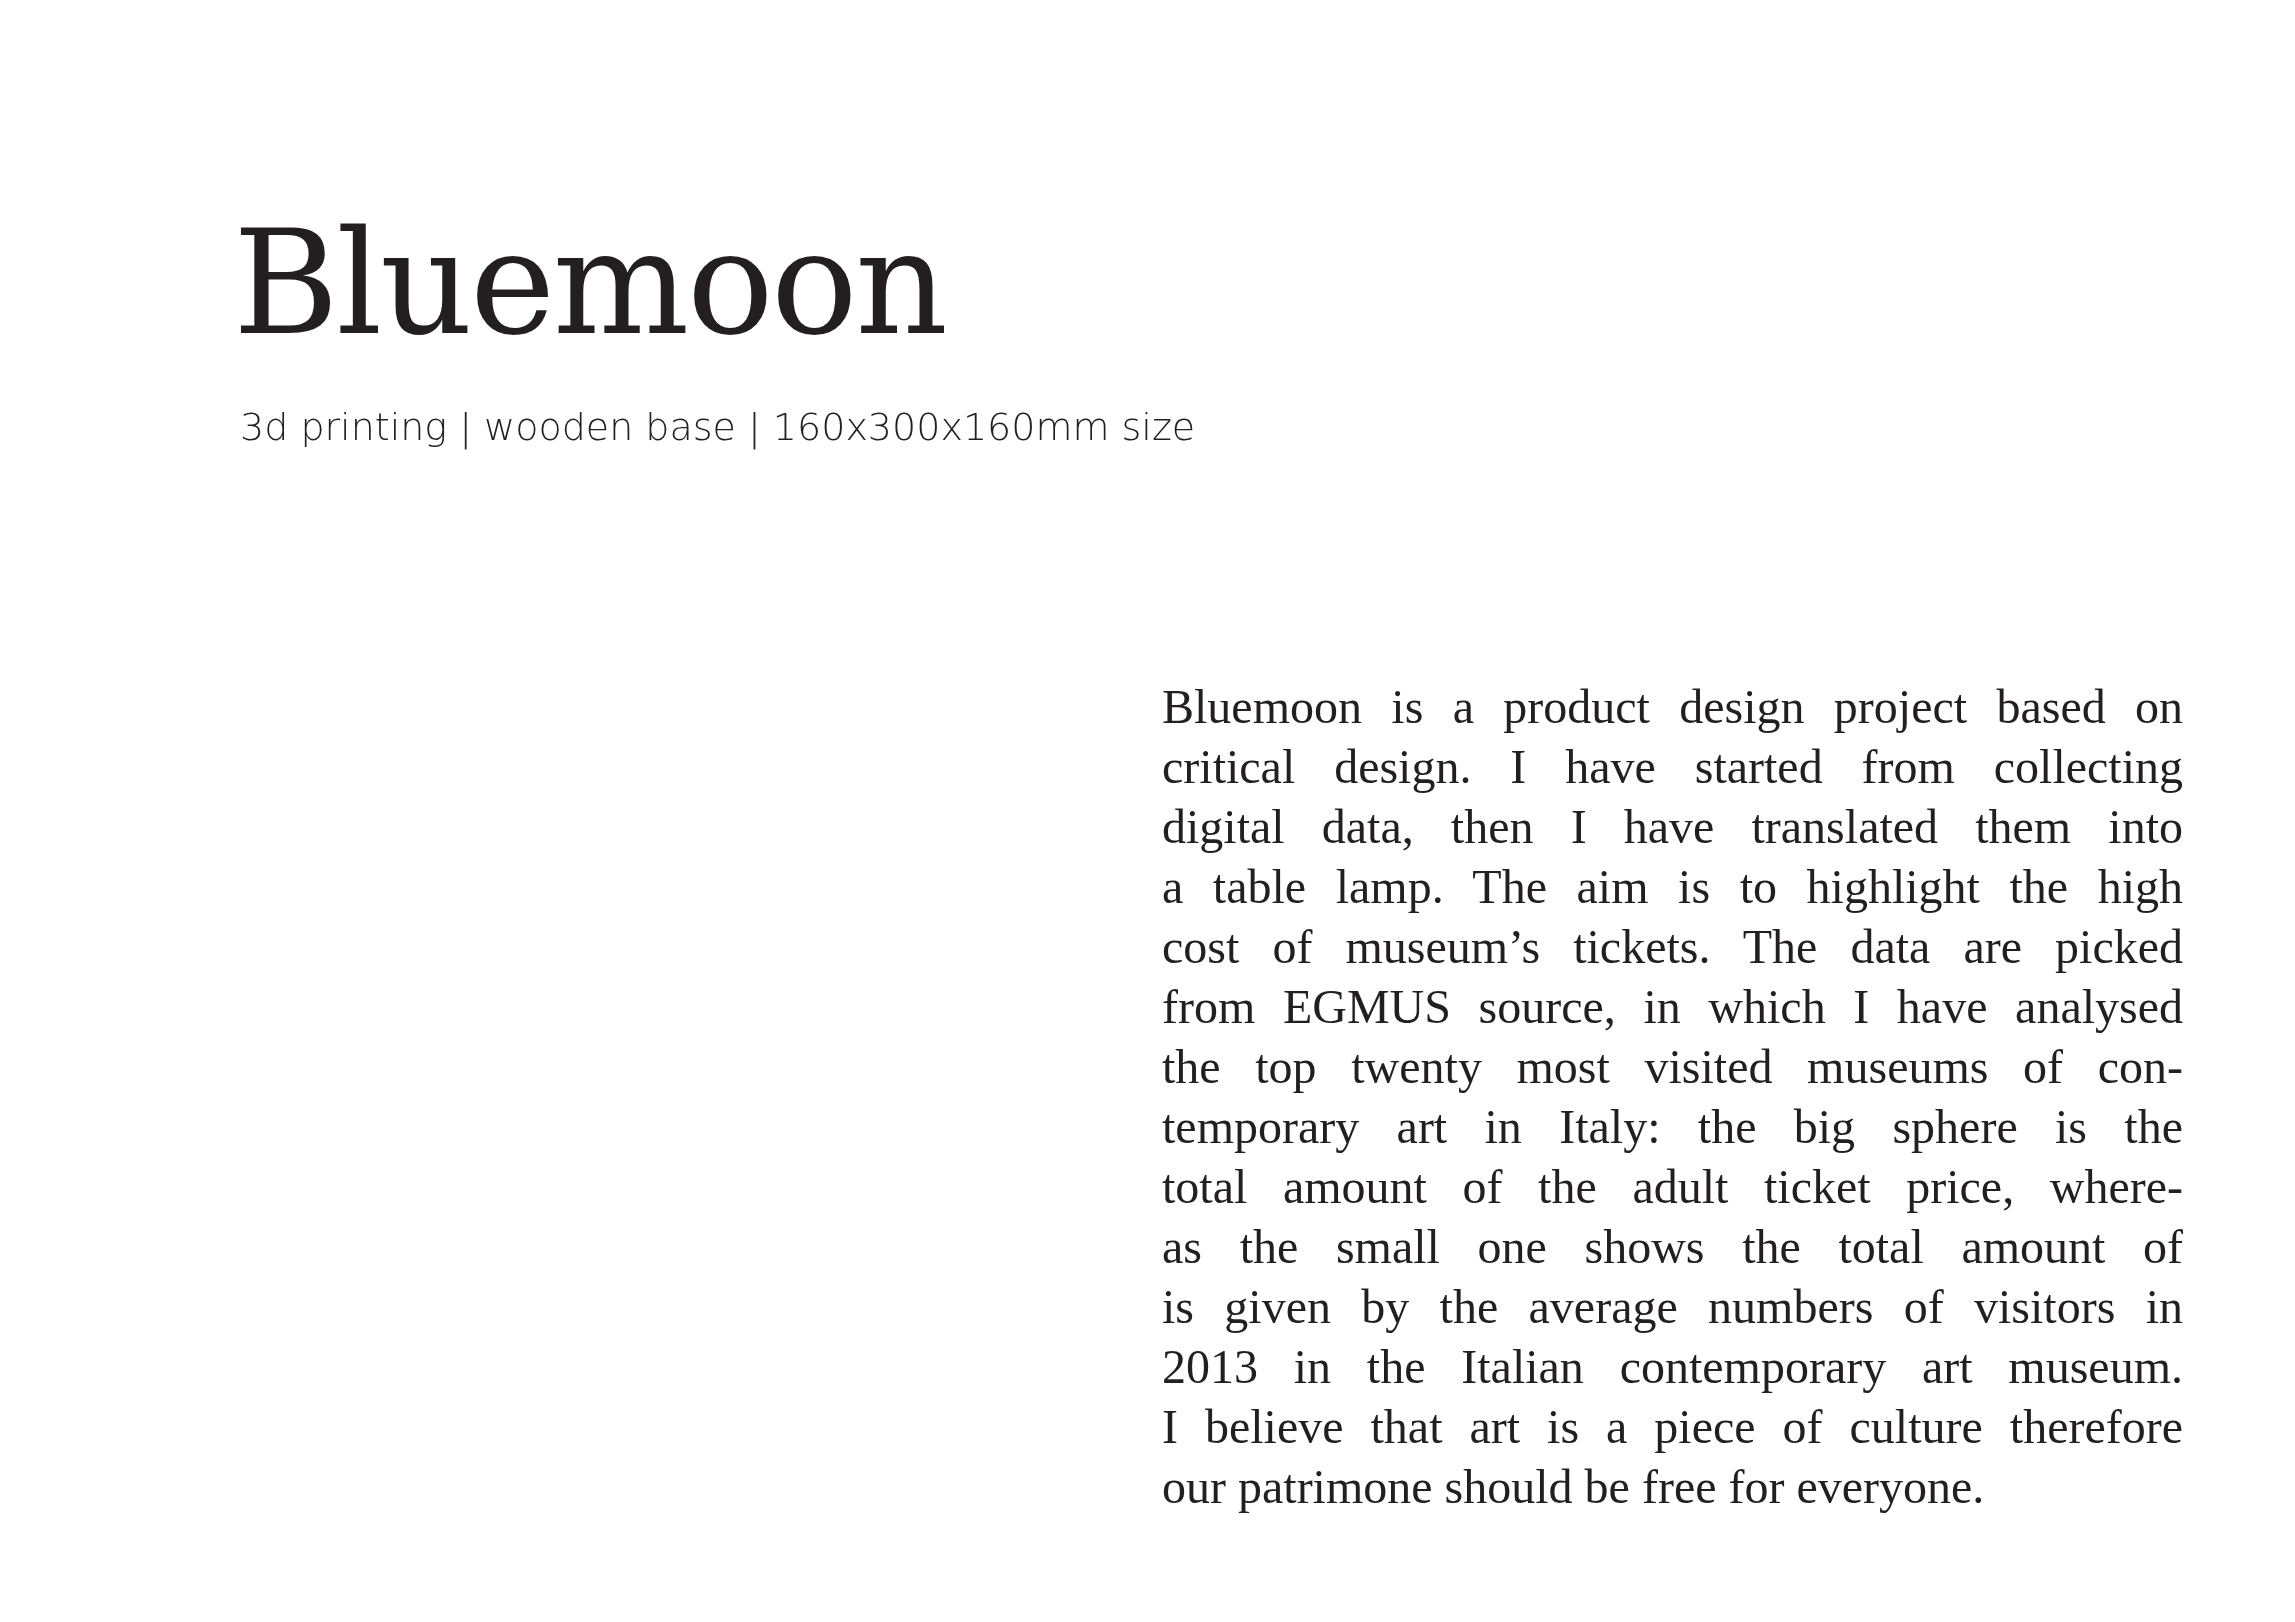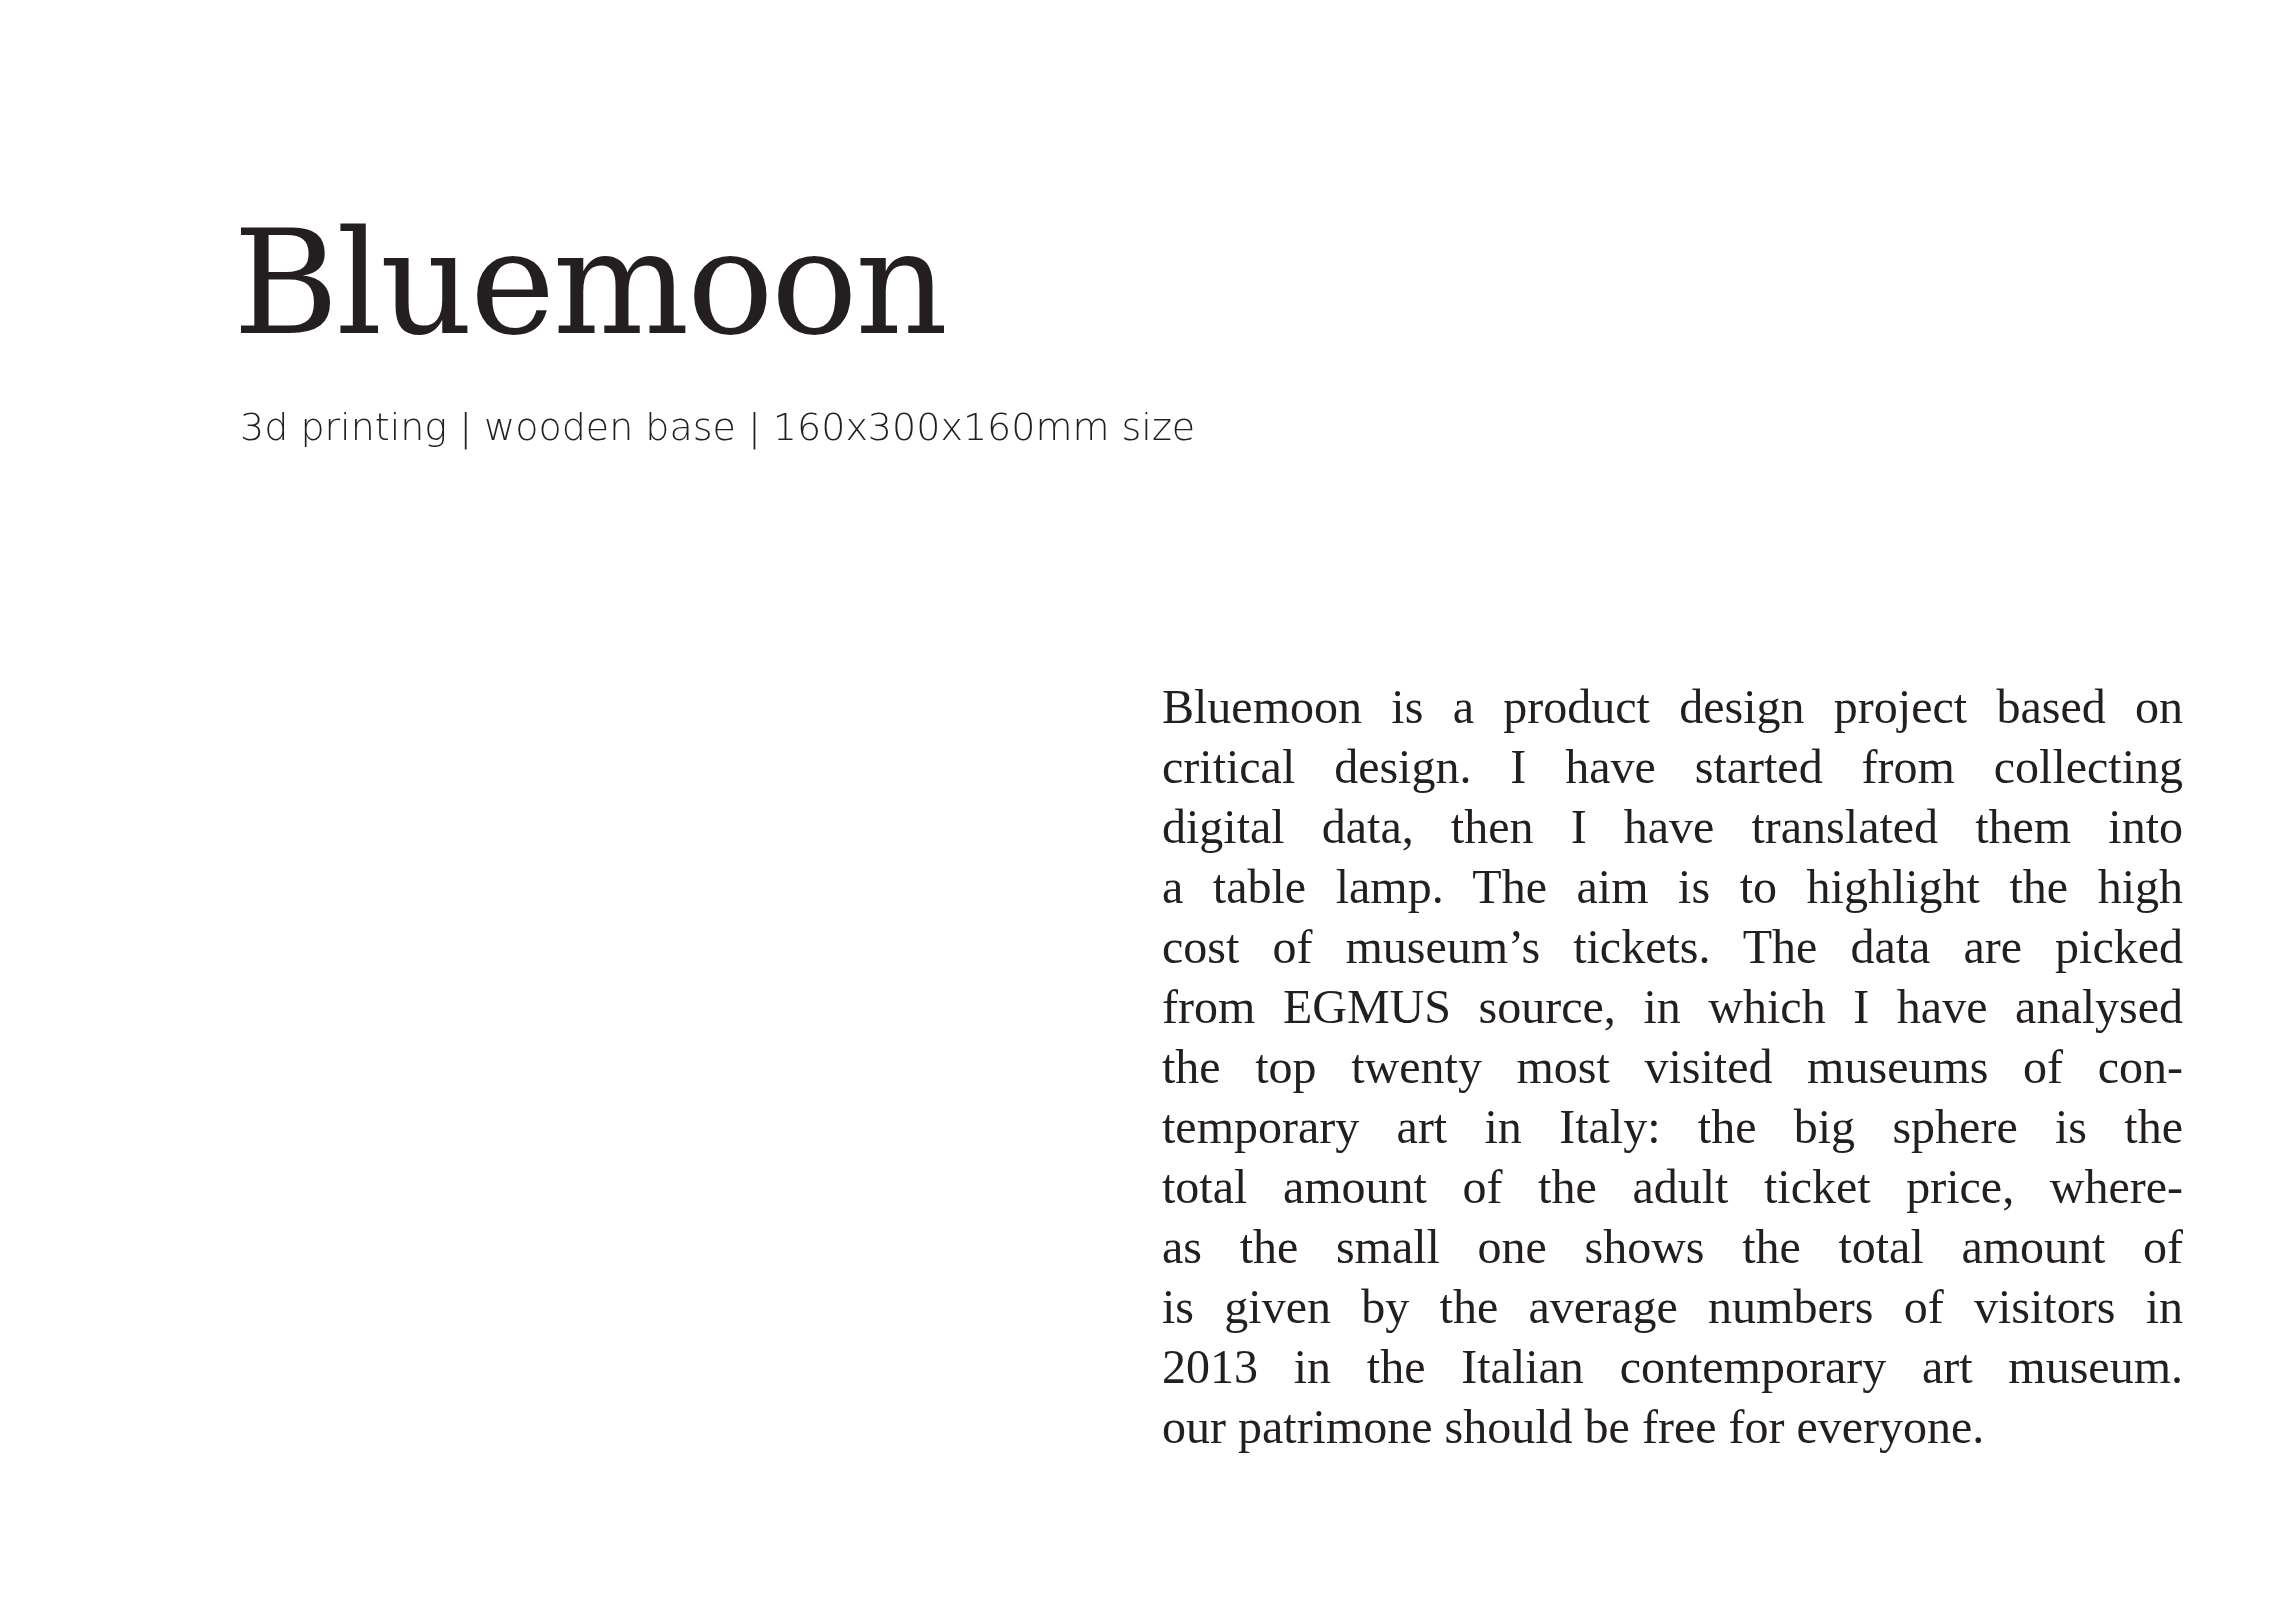--- a/index.html
+++ b/index.html
@@ -82,16 +82,17 @@
     <span class="line">digital data, then I have translated them into</span>
     <span class="line">a table lamp. The aim is to highlight the high</span>
     <span class="line">cost of museum’s tickets. The data are picked</span>
     <span class="line">from EGMUS source, in which I have analysed</span>
     <span class="line">the top twenty most visited museums of con-</span>
     <span class="line">temporary art in Italy: the big sphere is the</span>
     <span class="line">total amount of the adult ticket price, where-</span>
     <span class="line">as the small one shows the total amount of</span>
     <span class="line">is given by the average numbers of visitors in</span>
     <span class="line">2013 in the Italian contemporary art museum.</span>
+    <span class="line">I believe that art is a piece of culture therefore</span>
     <span class="line last">our patrimone should be free for everyone.</span>
   </div>
 </div>
 
 
 </body></html>

